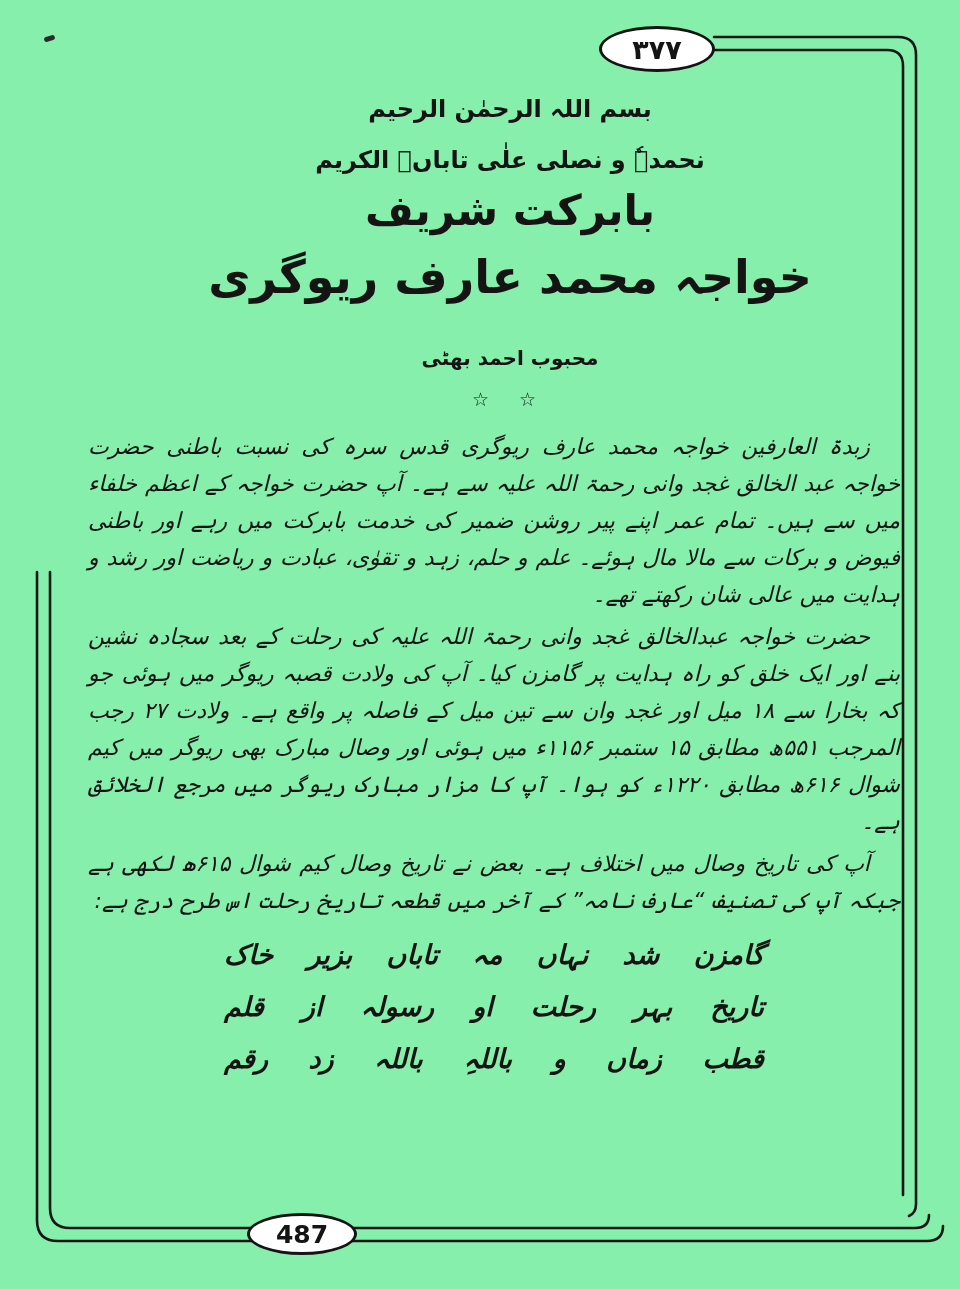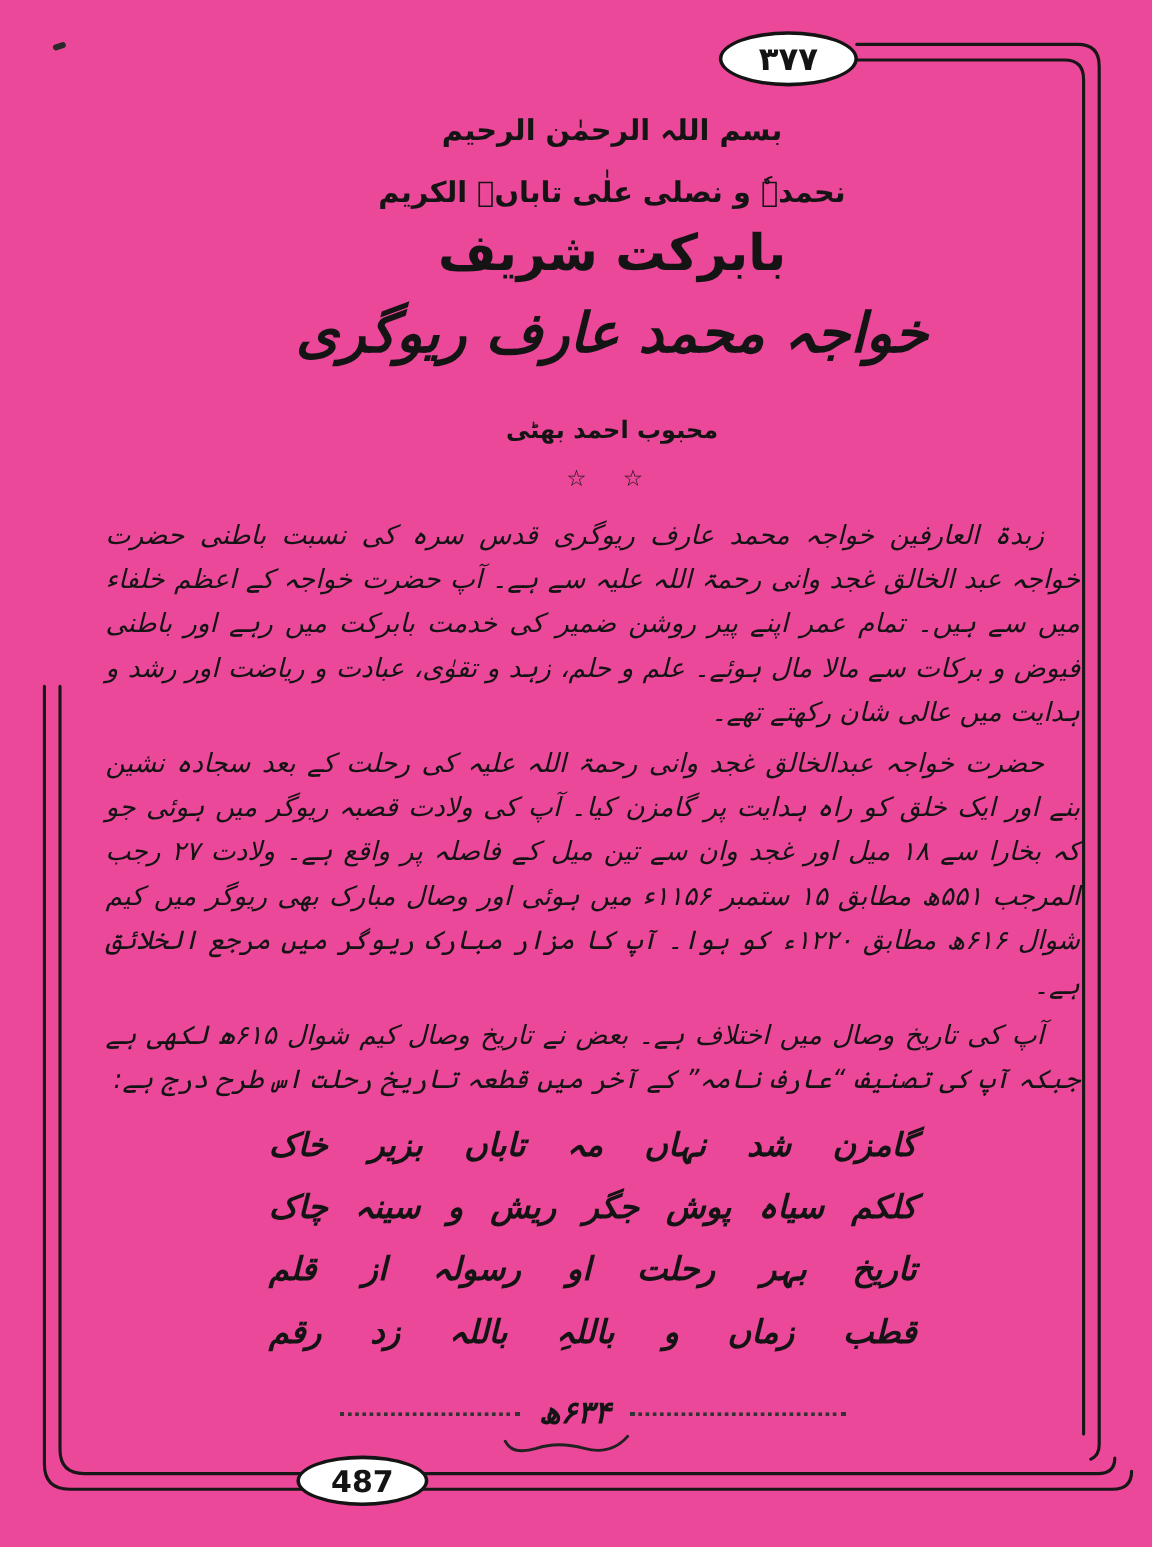--- a/index.html
+++ b/index.html
@@ -3,21 +3,21 @@
 <meta charset="utf-8">
 <style>
   * { margin: 0; padding: 0; box-sizing: border-box; }
   html, body { background: #e8e8e8; }
   body { font-family: "DejaVu Sans", sans-serif; }
   .page {
     position: relative;
     width: 960px;
     height: 1289px;
     margin: 0 auto;
-    background: #ec4899;
+    background: #86efac;
     color: #141414;
     overflow: hidden;
     direction: rtl;
   }
   svg.frame {
     position: absolute;
     top: 0; left: 0;
     z-index: 1;
     pointer-events: none;
   }
@@ -51,21 +51,21 @@
     position: absolute;
     left: 88px; top: 0;
     width: 812px;
     z-index: 2;
     direction: rtl;
   }
   .centered { position: absolute; left: 16px; width: 100%; text-align: center; }
   .bismillah   { top: 95px;  font-size: 24px; font-weight: bold; }
   .tahmid      { top: 146px; font-size: 24px; font-weight: bold; }
   .book-title  { top: 186px; font-size: 42px; font-weight: bold; letter-spacing: 1px; }
-  .book-subtitle { top: 250px; font-size: 46px; font-weight: bold; font-style: italic; }
+  .book-subtitle { top: 250px; font-size: 46px; font-weight: bold; }
   .author      { top: 346px; font-size: 20px; font-weight: bold; }
   .stars       { top: 388px; font-size: 19px; letter-spacing: 12px; }
 
   .text-flow {
     position: absolute;
     top: 428px; left: 0;
     width: 812px;
     font-style: italic;
   }
   .para {
@@ -146,31 +146,20 @@
     <div class="centered stars">☆ ☆</div>
 
     <div class="text-flow">
 
       <p class="para">زبدۃ العارفین خواجہ محمد عارف ریوگری قدس سرہ کی نسبت باطنی حضرت خواجہ عبد الخالق غجد وانی رحمۃ اللہ علیہ سے ہے۔ آپ حضرت خواجہ کے اعظم خلفاء میں سے ہیں۔ تمام عمر اپنے پیر روشن ضمیر کی خدمت بابرکت میں رہے اور باطنی فیوض و برکات سے مالا مال ہوئے۔ علم و حلم، زہد و تقوٰی، عبادت و ریاضت اور رشد و ہدایت میں عالی شان رکھتے تھے۔</p>
       <p class="para">حضرت خواجہ عبدالخالق غجد وانی رحمۃ اللہ علیہ کی رحلت کے بعد سجادہ نشین بنے اور ایک خلق کو راہ ہدایت پر گامزن کیا۔ آپ کی ولادت قصبہ ریوگر میں ہوئی جو کہ بخارا سے ۱۸ میل اور غجد وان سے تین میل کے فاصلہ پر واقع ہے۔ ولادت ۲۷ رجب المرجب ۵۵۱ھ مطابق ۱۵ ستمبر ۱۱۵۶ء میں ہوئی اور وصال مبارک بھی ریوگر میں کیم شوال ۶۱۶ھ مطابق ۱۲۲۰ء کو ہوا۔ آپ کا مزار مبارک ریوگر میں مرجع الخلائق ہے۔</p>
       <p class="para last">آپ کی تاریخ وصال میں اختلاف ہے۔ بعض نے تاریخ وصال کیم شوال ۶۱۵ھ لکھی ہے جبکہ آپ کی تصنیف “عارف نامہ” کے آخر میں قطعہ تاریخ رحلت اس طرح درج ہے:</p>
 
       <div class="poem">
         <div class="poem-line">گامزن شد نہاں مہ تاباں بزیر خاک</div>
-        <div class="poem-line">کلکم سیاہ پوش جگر ریش و سینہ چاک</div>
         <div class="poem-line">تاریخ بہر رحلت او رسولہ از قلم</div>
         <div class="poem-line">قطب زماں و باللہِ باللہ زد رقم</div>
       </div>
 
-      <div class="chronogram">
-        <span class="dots long"></span>
-        <span class="chrono-date-wrap">
-          <span class="chrono-date">۶۳۴ھ</span>
-          <svg class="flourish" width="110" height="28" viewBox="0 0 110 28" aria-hidden="true">
-            <path d="M106 10 Q92 26 70 20 Q48 14 30 20 Q10 26 4 14" fill="none" stroke="#222" stroke-width="2.4" stroke-linecap="round"></path>
-          </svg>
-        </span>
-        <span class="dots short"></span>
-      </div>
 
     </div>
   </div>
 </div>
 
 </body></html>

